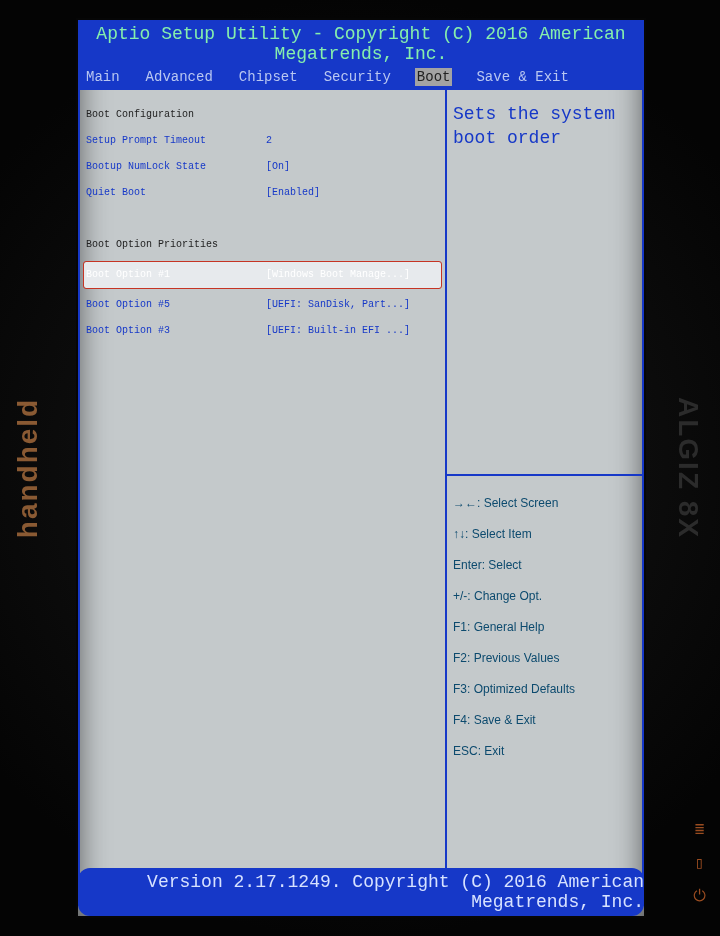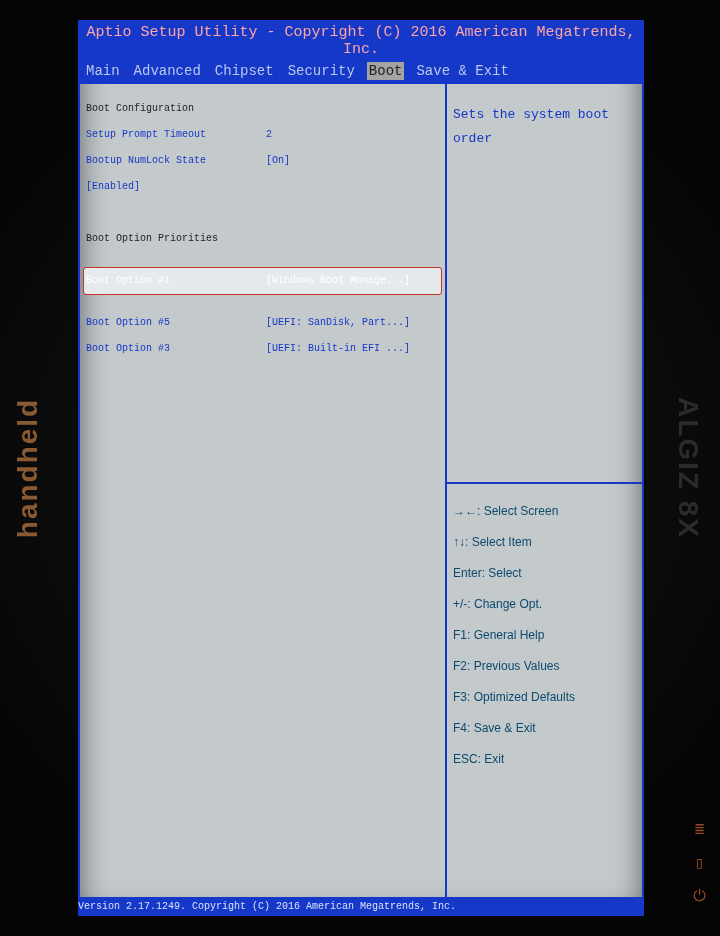--- a/index.html
+++ b/index.html
@@ -33,29 +33,29 @@
   }
   
   .screen{
     position:absolute;left:76px;top:18px;width:566px;height:896px;
     background:#c4c9cb;
     box-shadow:0 0 30px rgba(0,0,0,.6) inset;
     border:2px solid #060606;
   }
   .title-bar{
     background:#1638c8;
-    color:#fca5a5;
+    color:#86efac;
     text-align:center;
-    font-size:15px;
+    font-size:18px;
     padding:4px 0 2px;
     letter-spacing:0;
   }
   .menu-bar{
     background:#1638c8;display:flex;color:#b9c7f1;font-size:14px;
-    padding:2px 6px 4px;gap:10px;
+    padding:2px 6px 4px;gap:22px;
   }
   .menu-bar .tab{padding:1px 2px;}
   .menu-bar .tab.active{background:#a3a3a3;color:#222;}
   .content{
     border:2px solid #1638c8;
     border-top:none;
     height:814px;
     display:flex;
   }
   .pane-left{flex:1;display:flex;flex-direction:column;}
@@ -66,36 +66,36 @@
     padding:12px 6px 8px 6px;font-size:10px;line-height:26px;
   }
   .header-row{color:#222;}
   .row{display:flex;}
   .row .lbl{flex:0 0 180px;white-space:nowrap;}
   .row .val{flex:1;}
   .blue{color:#1638c8;}
   .selected{
     background:#e7eaed;color:#fff;
     outline:1px solid #c63424;border-radius:2px;
-    padding:0 2px;margin:16px -2px;
+    padding:0 2px;margin:4px -2px;
   }
   .selected .lbl,.selected .val{color:#fff;}
   .spacer{height:26px;}
   .help-top{
-    padding:19px 6px;color:#1638c8;font-size:13px;line-height:24px;
+    padding:12px 6px;color:#1638c8;font-size:18px;line-height:24px;
     flex:0 0 auto;height:360px;
   }
   .help-sep{border-top:2px solid #1638c8;}
   .help-keys{
     padding:12px 6px;color:#0c4a6e;font-size:12px;line-height:30px;
   }
   .footer{
-    background:#1638c8;color:#d7e2ff;text-align:left;font-size:10px;
+    background:#1638c8;color:#d7e2ff;text-align:right;font-size:18px;
     padding:4px 0;
-    position:absolute;bottom:0;left:0;right:0;
+    position:absolute;bottom:0;left:0;right:0;border-radius:12px;
   }
   .arrows{font-family:Arial,Helvetica,sans-serif}
 </style>
 </head>
 <body>
 
 <div class="bezel-left">handheld</div>
 <div class="bezel-right">ALGIZ 8X</div>
 <div class="icons-right">
   <span>≣</span>
@@ -120,20 +120,21 @@
           <div class="row header-row">Boot Configuration</div>
           <div class="row blue">
             <span class="lbl">Setup Prompt Timeout</span>
             <span class="val">2</span>
           </div>
           <div class="row blue">
             <span class="lbl">Bootup NumLock State</span>
             <span class="val">[On]</span>
           </div>
           <div class="row blue">
+            <span class="lbl">Quiet Boot</span>
             <span class="val">[Enabled]</span>
           </div>
           <div class="spacer"></div>
           <div class="row header-row">Boot Option Priorities</div>
           <div class="row blue selected">
             <span class="lbl">Boot Option #1</span>
             <span class="val">[Windows Boot Manage...]</span>
           </div>
           <div class="row blue">
             <span class="lbl">Boot Option #5</span>

